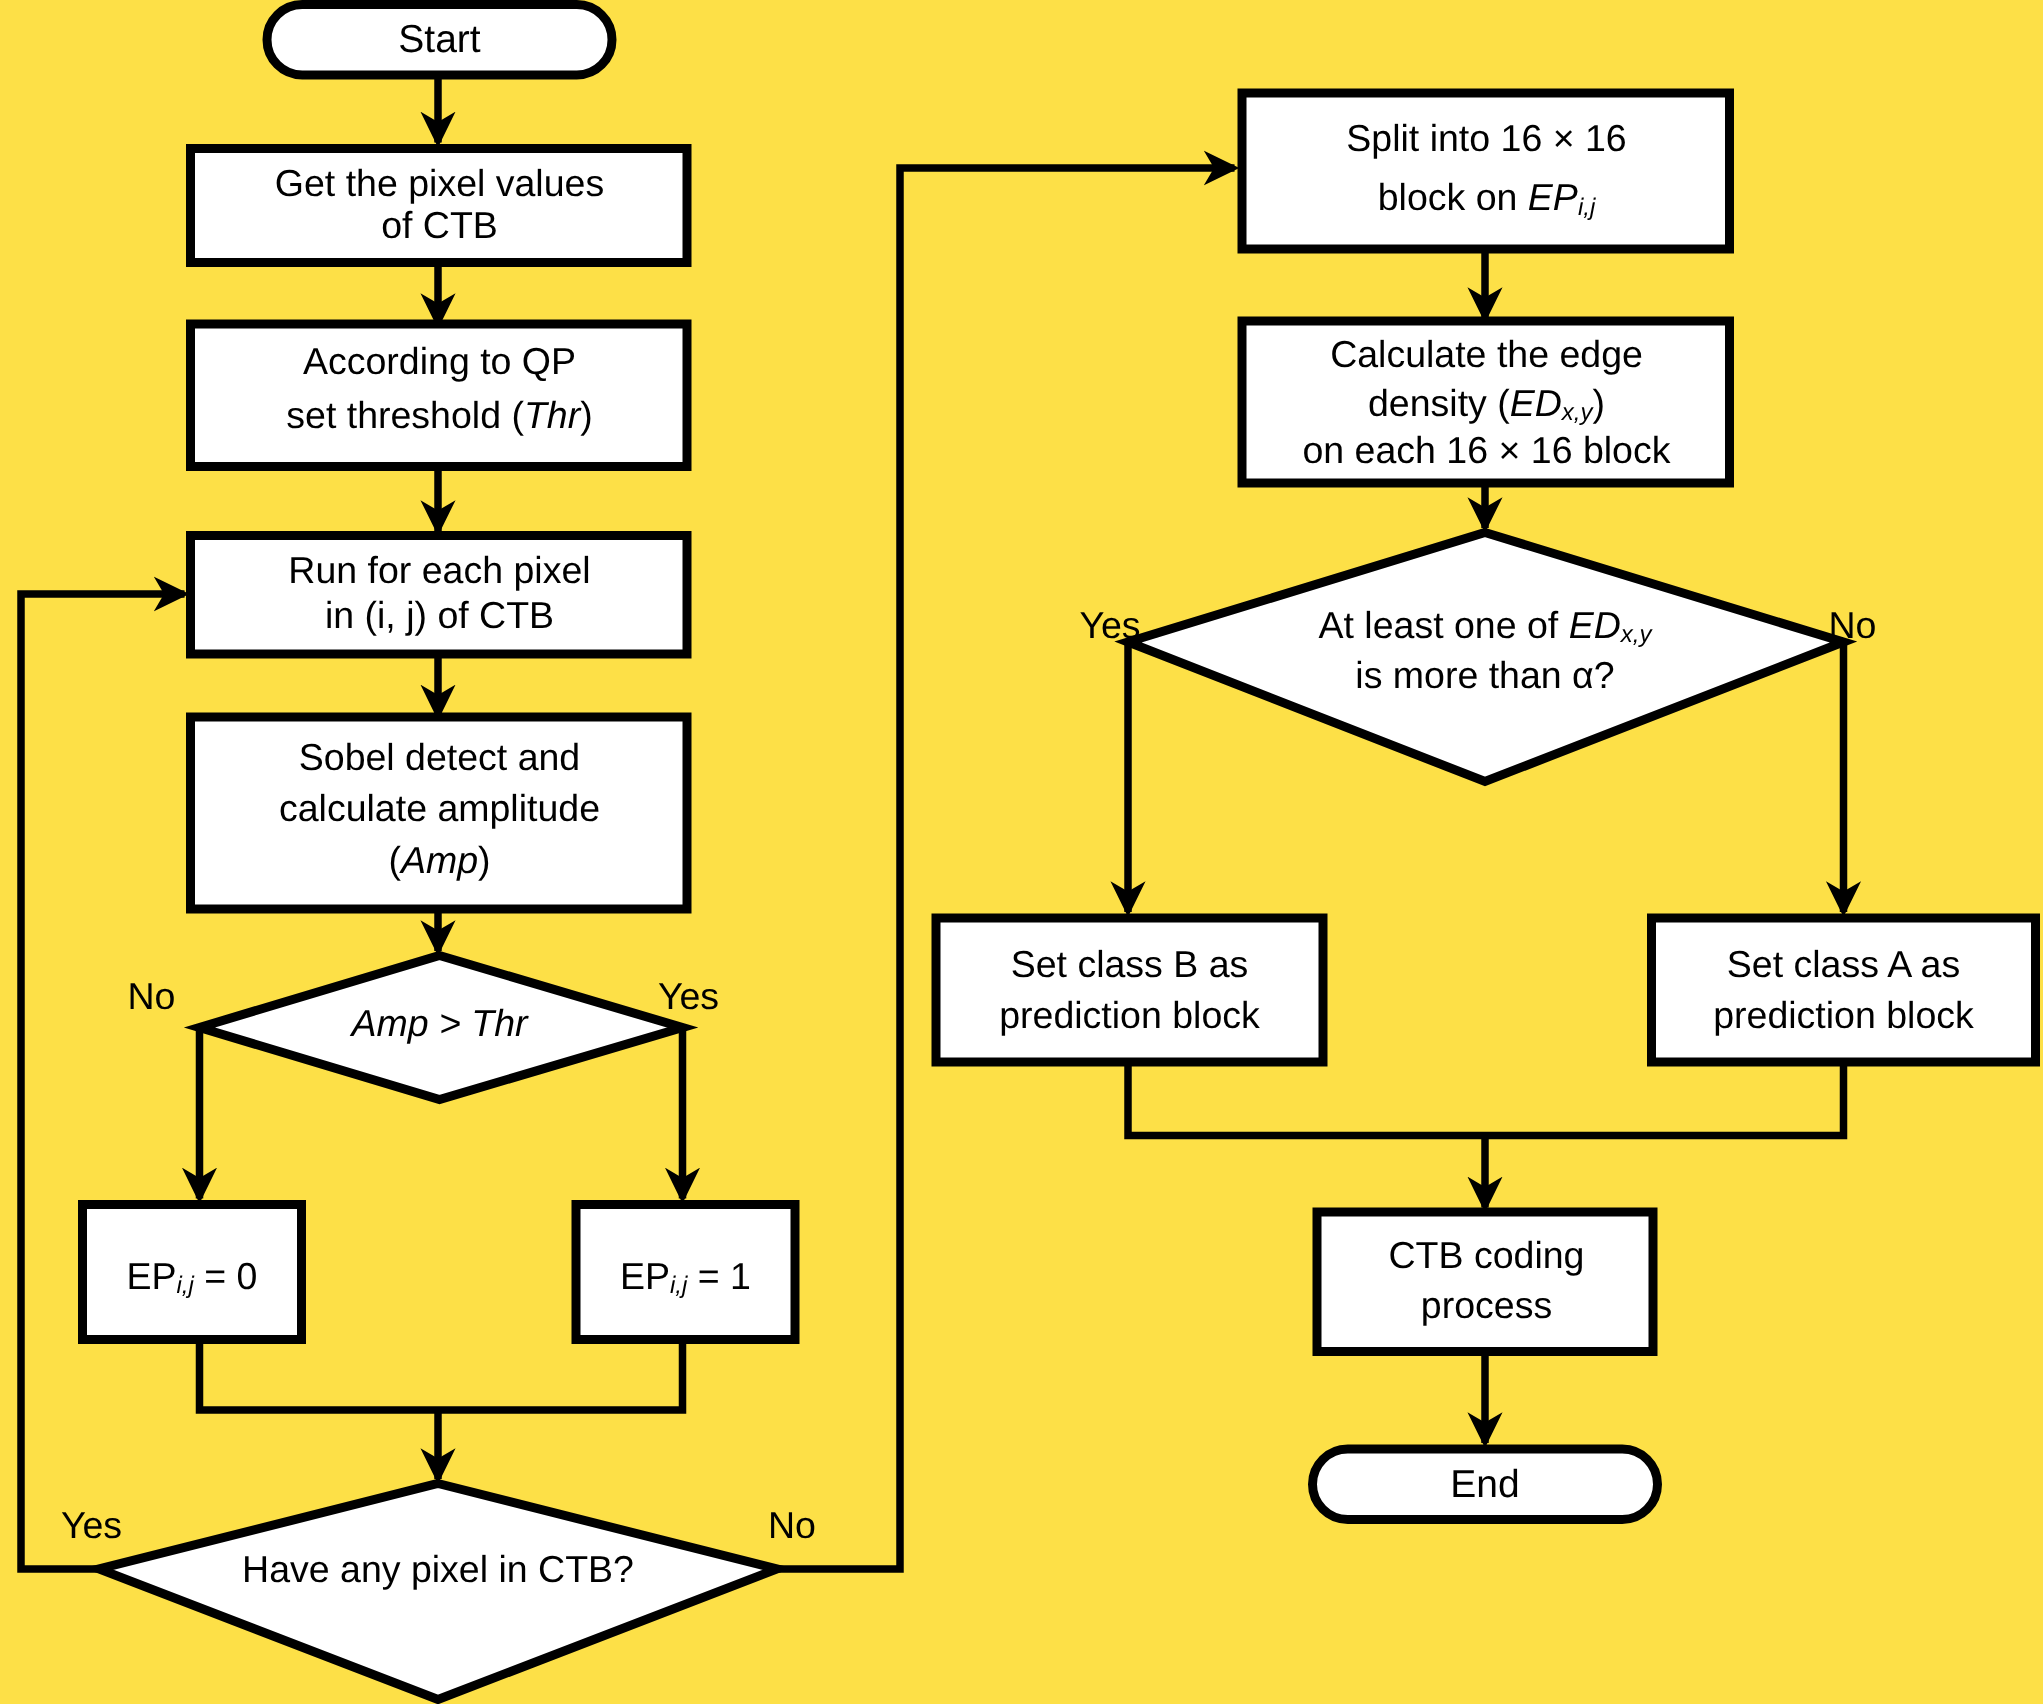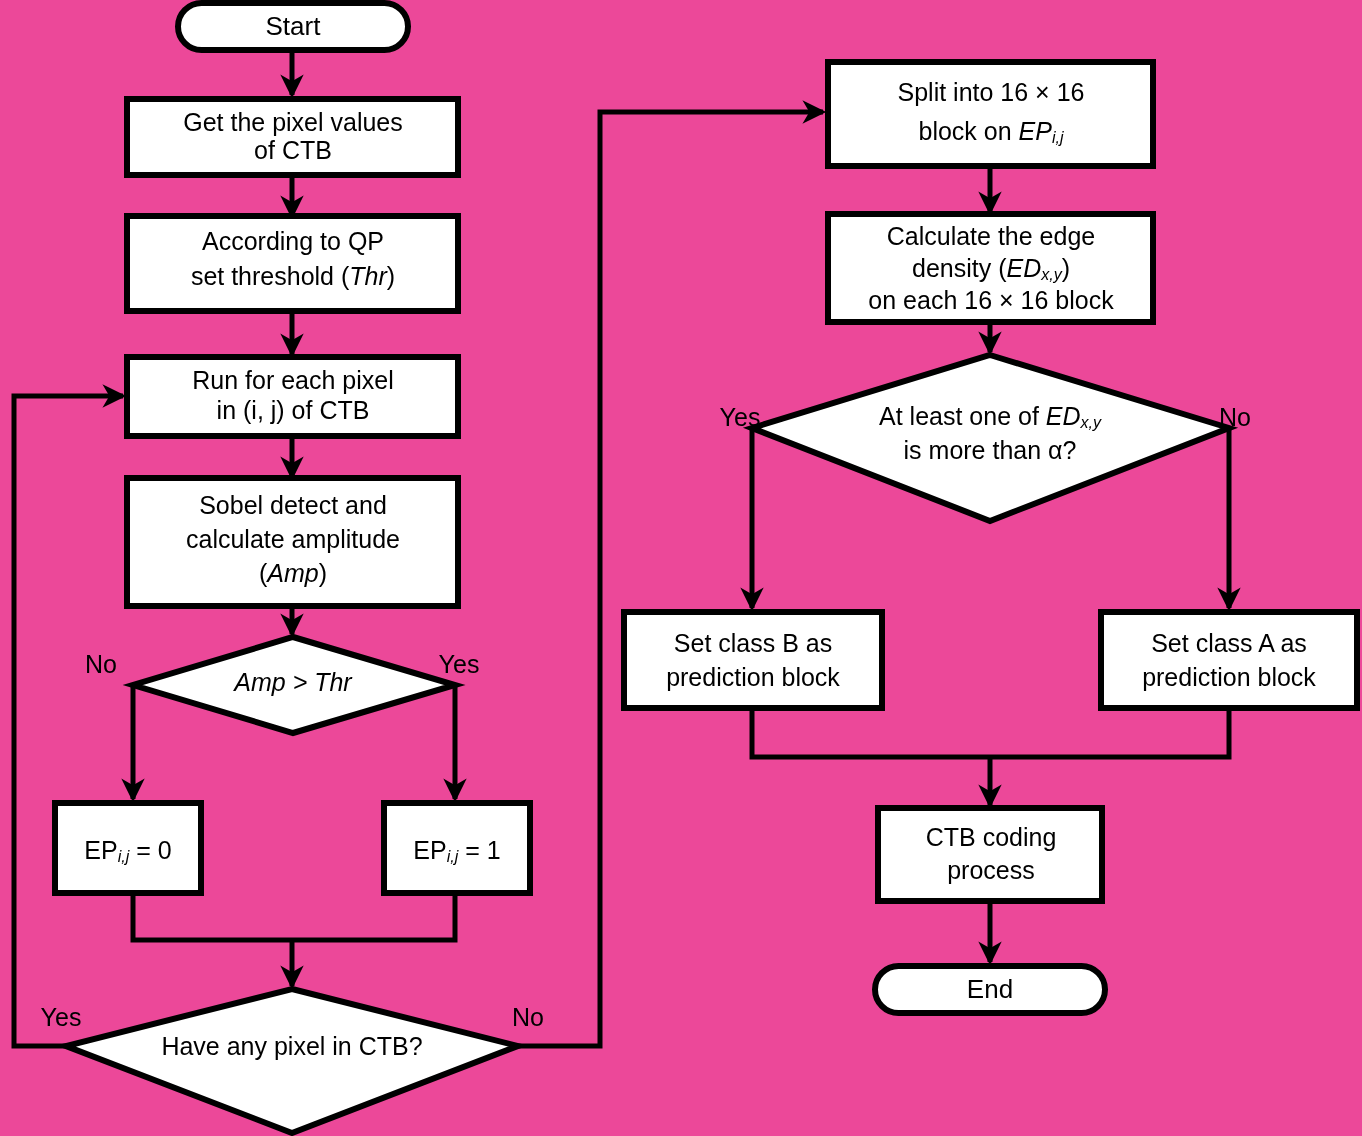--- a/index.html
+++ b/index.html
@@ -4,21 +4,21 @@
 <style>
   html, body {
     margin: 0;
     padding: 0;
     background: #ffffff;
   }
   #stage {
     position: relative;
     width: 1362px;
     height: 1136px;
-    background: #ec4899;
+    background: #fde047;
     overflow: hidden;
     font-family: "Liberation Sans", sans-serif;
   }
   svg#flow {
     position: absolute;
     top: 0;
     left: 0;
     width: 1362px;
     height: 1136px;
   }

